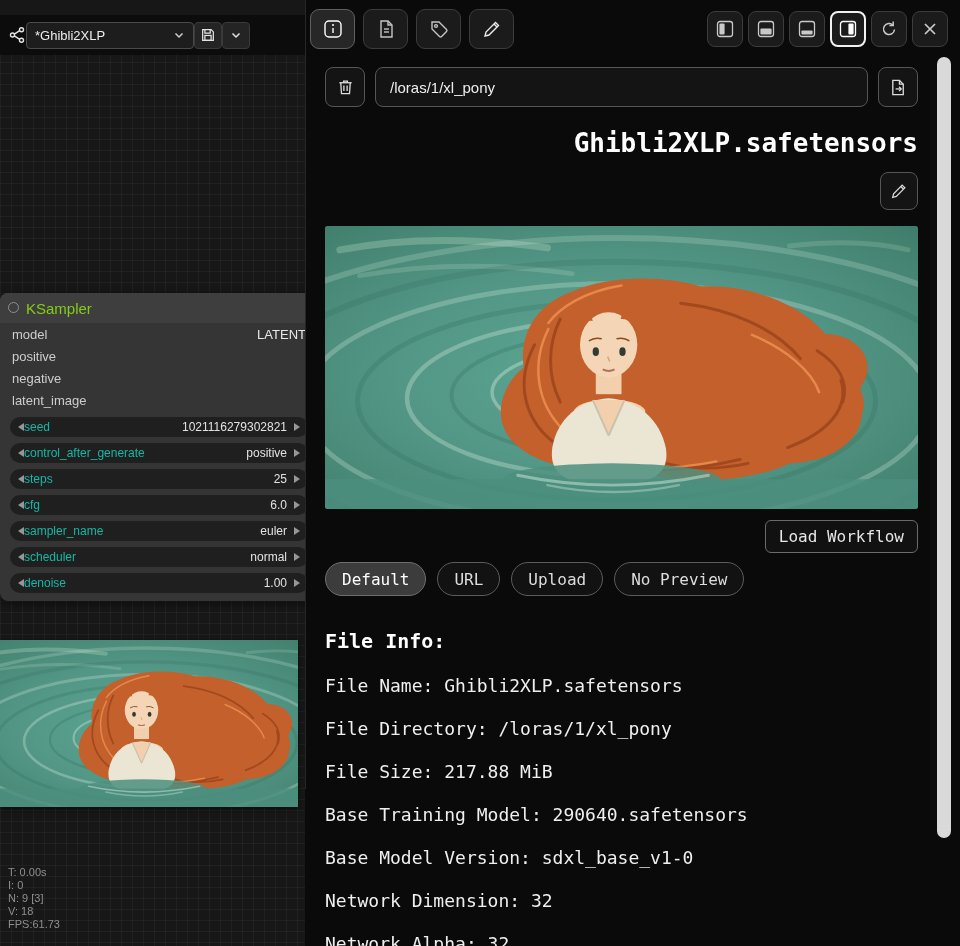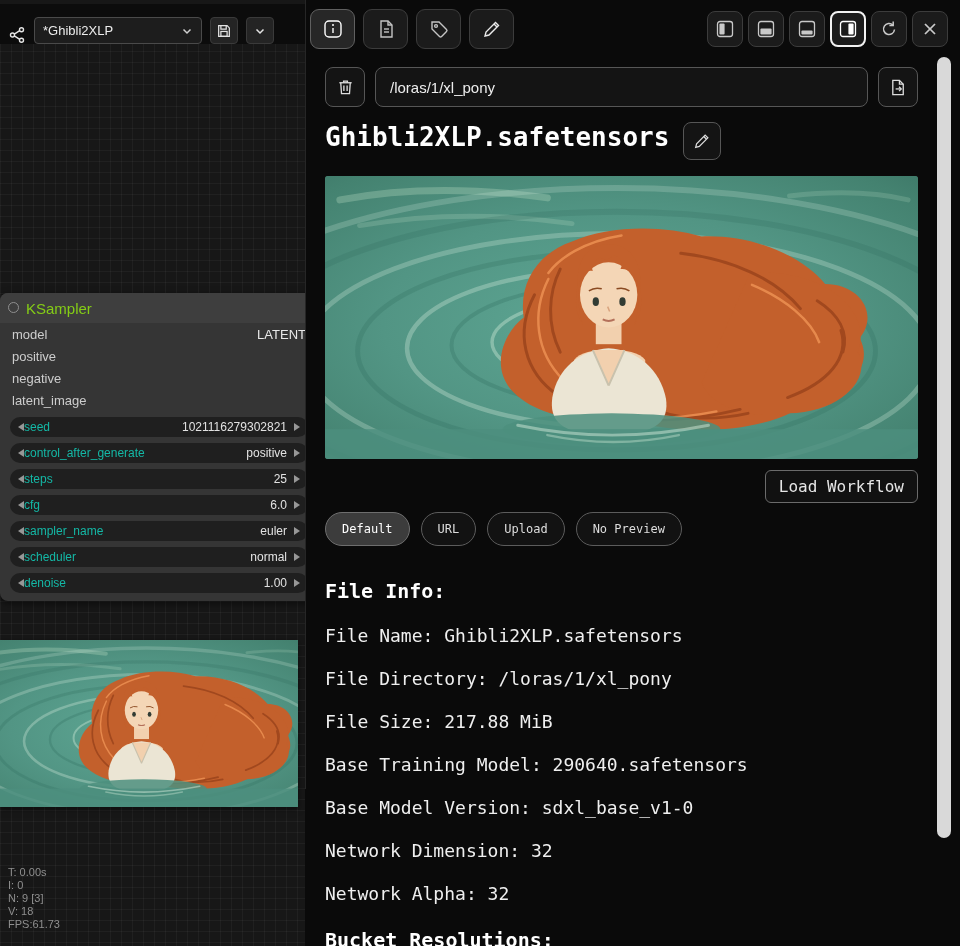--- a/index.html
+++ b/index.html
@@ -20,22 +20,22 @@
   }
   .canvas {
     position: absolute; left: 0; top: 40px; width: 100%; height: 906px;
     background-color: #171717;
     background-image:
       linear-gradient(to right, rgba(255,255,255,0.04) 1px, transparent 1px),
       linear-gradient(to bottom, rgba(255,255,255,0.04) 1px, transparent 1px);
     background-size: 11px 11px;
   }
   .topbar {
-    position: absolute; left: 0; top: 4px; width: 100%; height: 40px;
-    background: #0c0c0c; display: flex; align-items: flex-end; gap: 8px;
+    position: absolute; left: 0; top: 15px; width: 100%; height: 40px;
+    background: #0c0c0c; display: flex; align-items: center; 
     padding: 0 8px; z-index: 5;
   }
   .tb-icon { color: #e6e6e6; flex: none; }
   .wf-select {
     width: 168px; height: 27px; background: #1d1d1d; border: 1px solid #4a4a4a;
     border-radius: 4px; color: #ededed; font-size: 13px;
     display: flex; align-items: center; justify-content: space-between;
     padding: 0 8px; cursor: pointer;
   }
   .tb-btn {
@@ -126,21 +126,21 @@
     width: 40px; height: 40px; border: 1px solid #565656; border-radius: 8px;
     background: #141414; display: flex; align-items: center; justify-content: center;
     color: #dcdcdc; flex: none; cursor: pointer;
   }
   .path-input {
     flex: 1; height: 40px; background: #141414; border: 1px solid #565656;
     border-radius: 8px; color: #ededed; font-size: 15px; padding: 0 14px;
     font-family: "Liberation Sans", sans-serif; outline: none;
   }
 
-  .title-row { display: flex; align-items: flex-start; gap: 14px; margin-top: 15px; }
+  .title-row { display: flex; align-items: flex-end; gap: 14px; margin-top: 21px; flex-direction: column; }
   .model-title {
     font-family: "DejaVu Sans Mono", monospace; font-weight: 700;
     font-size: 26px; color: #ffffff; white-space: nowrap;
   }
   .edit-btn {
     width: 38px; height: 38px; border: 1px solid #565656; border-radius: 8px;
     background: #141414; display: flex; align-items: center; justify-content: center;
     color: #dcdcdc; cursor: pointer; flex: none;
   }
 
@@ -153,21 +153,21 @@
   .load-btn {
     display: inline-flex; align-items: center; height: 33px; padding: 0 13px;
     border: 1px solid #6b6b6b; border-radius: 6px; background: #111111;
     color: #e6e6e6; font-family: "DejaVu Sans Mono", monospace; font-size: 16px;
     cursor: pointer;
   }
   .src-row { display: flex; gap: 11px; margin-top: 9px; }
   .src-btn {
     height: 34px; padding: 0 16px; border: 1px solid #5c5c5c; border-radius: 17px;
     background: #121212; color: #dddddd;
-    font-family: "DejaVu Sans Mono", monospace; font-size: 12px;
+    font-family: "DejaVu Sans Mono", monospace; font-size: 16px;
     display: flex; align-items: center; cursor: pointer; white-space: nowrap;
   }
   .src-btn.active { background: #3c3c3c; color: #ffffff; border-color: #6e6e6e; }
 
   .section-heading {
     margin-top: 33px; font-family: "DejaVu Sans Mono", monospace;
     font-weight: 700; font-size: 20px; color: #ffffff;
   }
   .info-line {
     margin-top: 22px; font-family: "DejaVu Sans Mono", monospace;

